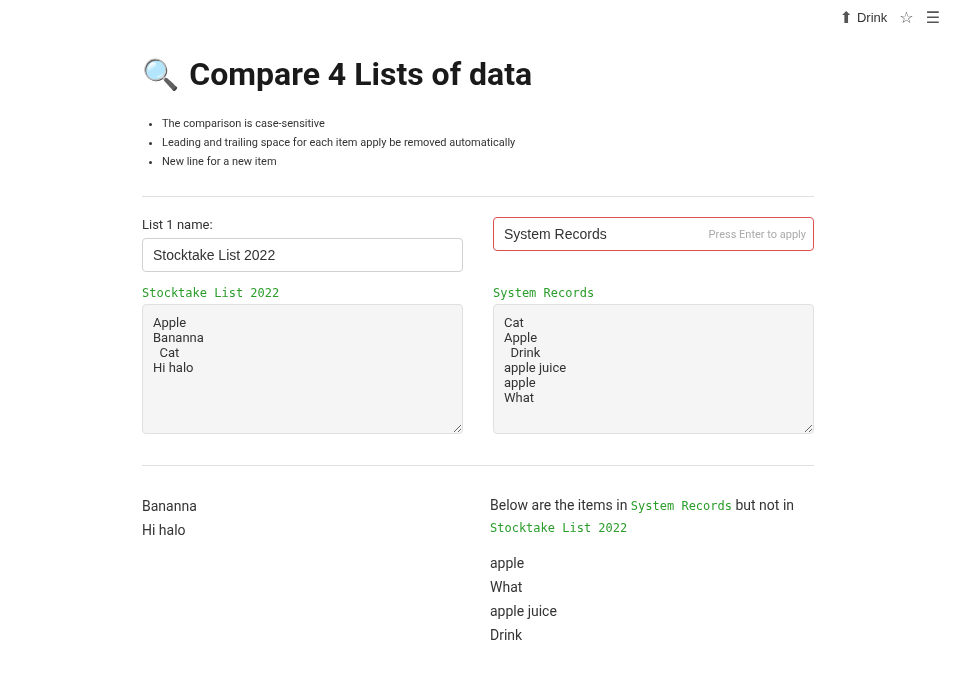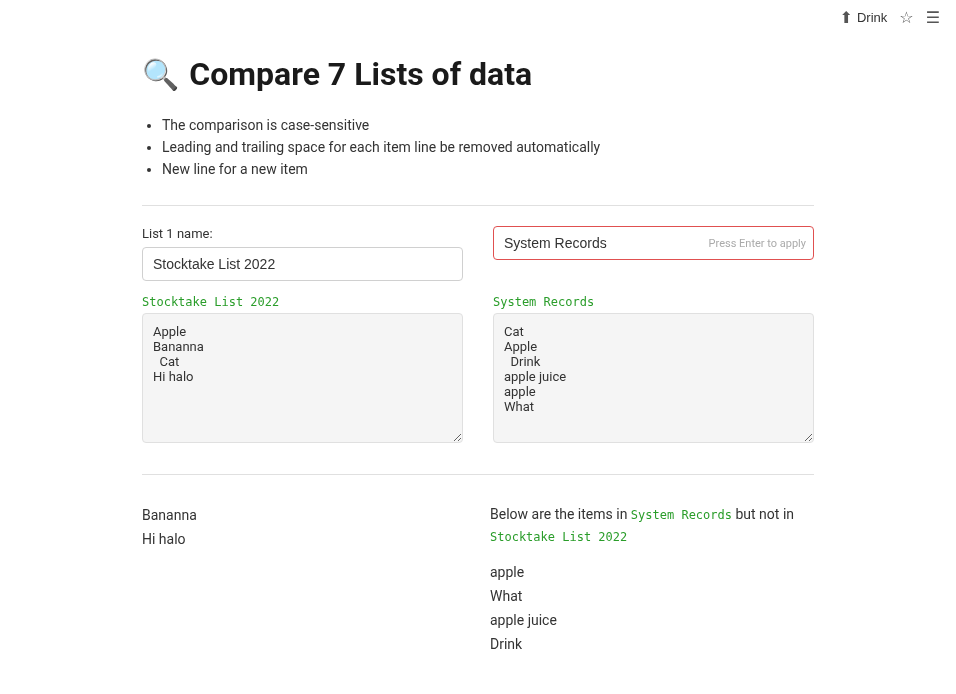--- a/index.html
+++ b/index.html
@@ -45,21 +45,21 @@
     }
     .page-title-icon {
       font-size: 30px;
     }
     .instructions {
       margin-bottom: 28px;
       padding-left: 20px;
     }
     .instructions li {
       margin-bottom: 6px;
-      font-size: 14px;
+      font-size: 11px;
       color: #333;
     }
     .divider {
       border: none;
       border-top: 1px solid #e0e0e0;
       margin: 20px 0;
     }
     .lists-row {
       display: flex;
       gap: 30px;
@@ -158,26 +158,26 @@
   </button>
   <button class="top-bar-btn">
     <span class="top-bar-icon">☰</span>
   </button>
 </div>
 
 <div class="page-container">
 
   <h1 class="page-title">
     <span class="page-title-icon">🔍</span>
-    <span>Compare 7 Lists of data</span>
+    <span>Compare 4 Lists of data</span>
   </h1>
 
   <ul class="instructions">
     <li>The comparison is case-sensitive</li>
-    <li>Leading and trailing space for each item line be removed automatically</li>
+    <li>Leading and trailing space for each item apply be removed automatically</li>
     <li>New line for a new item</li>
   </ul>
 
   <hr class="divider">
 
   <div class="lists-row">
     <div class="list-col">
       <div class="list-label">List 1 name:</div>
       <input class="list-name-input" type="text" value="Stocktake List 2022" style="">
     </div>

